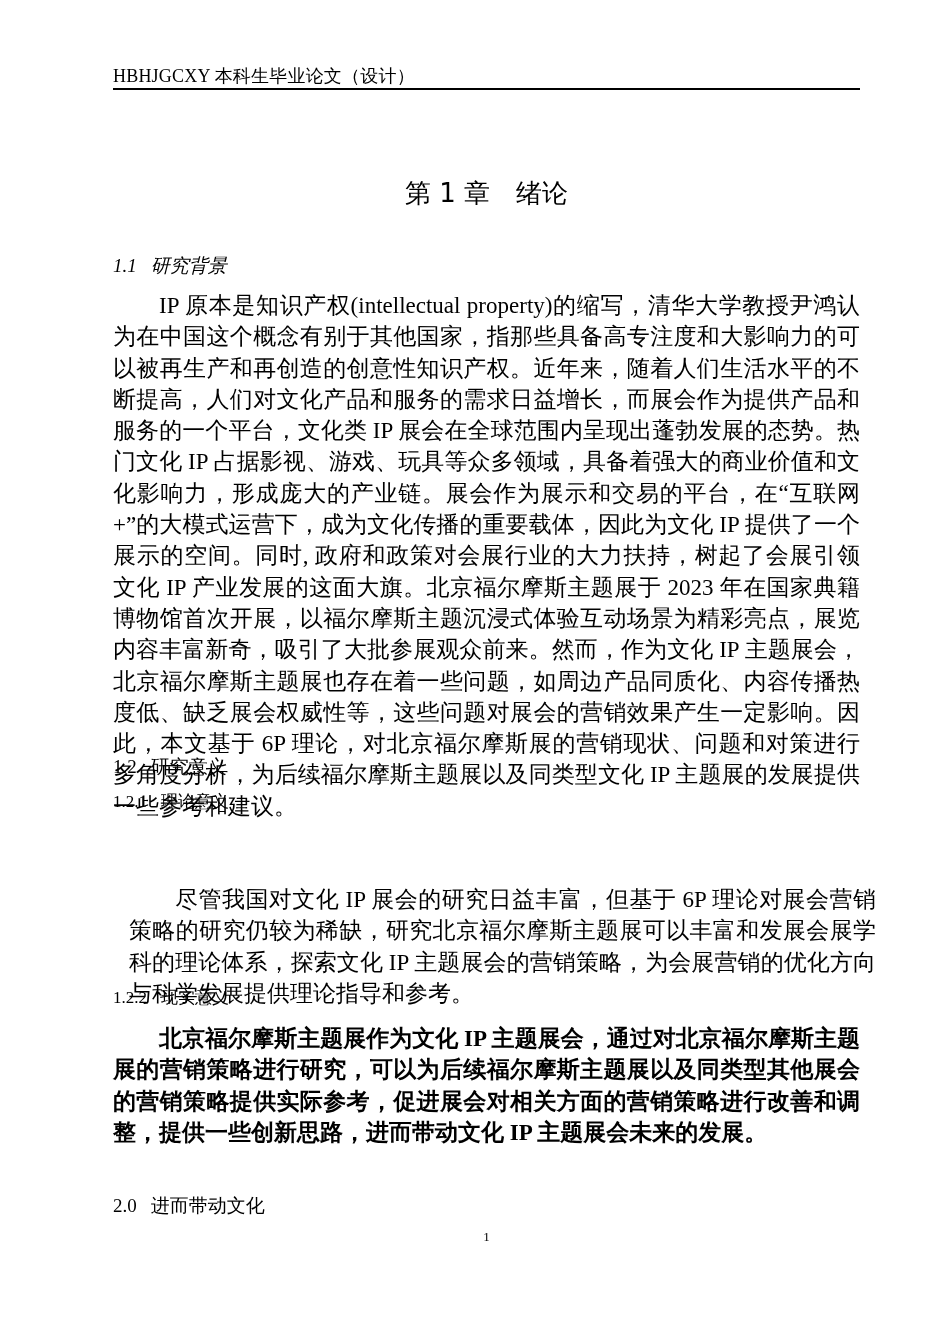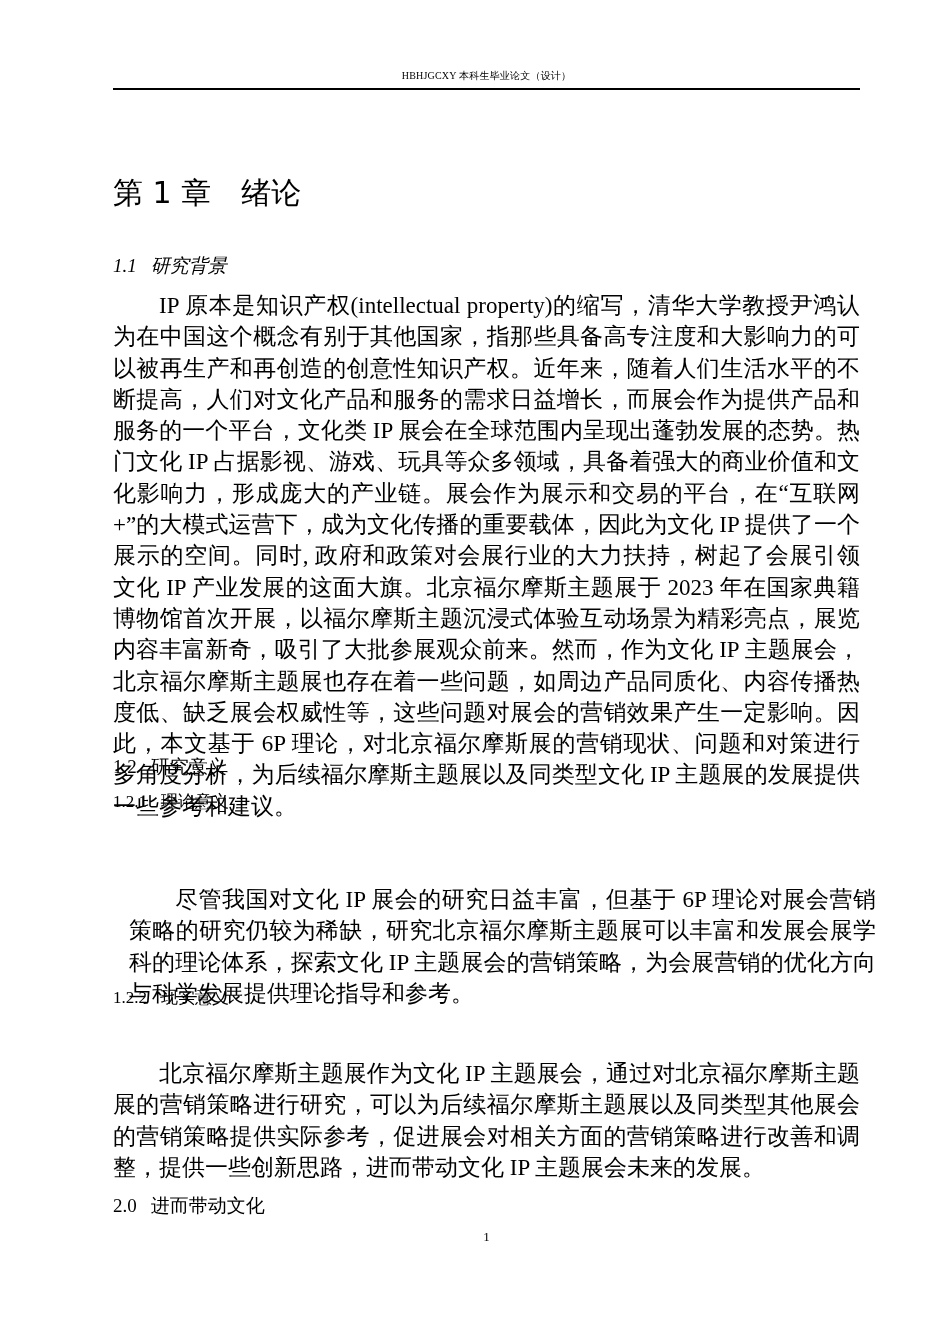--- a/index.html
+++ b/index.html
@@ -13,22 +13,21 @@
       position: relative;
       overflow: hidden;
       color: #000000;
       font-family: "Liberation Serif", "DejaVu Serif", serif;
     }
     .page-header {
       position: absolute;
       left: 113px;
       width: 747px;
       top: 67px;
-      text-align: center;
-      font-size: 10px;
+      font-size: 18px;
       line-height: 18px;
       letter-spacing: 0.2px;
     }
     .header-rule {
       position: absolute;
       left: 113px;
       width: 747px;
       top: 88px;
       height: 0;
       border-top: 2px solid #000;
@@ -37,22 +36,23 @@
       position: absolute;
       left: 113px;
       width: 747px;
       top: 0;
     }
     .chapter-title {
       position: absolute;
       left: 0;
       width: 747px;
       top: 176px;
+      text-align: center;
       font-family: "DejaVu Sans", "Liberation Sans", sans-serif;
-      font-size: 30px;
+      font-size: 26px;
       line-height: 34px;
     }
     .h2 {
       position: absolute;
       left: 0;
       font-family: "DejaVu Sans", "Liberation Sans", sans-serif;
       font-size: 19px;
       line-height: 28px;
     }
     .h3 {
@@ -107,21 +107,21 @@
   </div>
 
   <div class="h3" style="top:788px;text-align:center;">
     <span class="num">1.2.1</span><span>理论意义</span>
   </div>
   <p class="para" style="top:868px; margin:16px;">尽管我国对文化 IP 展会的研究日益丰富，但基于 6P 理论对展会营销策略的研究仍较为稀缺，研究北京福尔摩斯主题展可以丰富和发展会展学科的理论体系，探索文化 IP 主题展会的营销策略，为会展营销的优化方向与科学发展提供理论指导和参考。</p>
 
   <div class="h3" style="top:984px;">
     <span class="num">1.2.2</span><span>现实意义</span>
   </div>
-  <p class="para" style="top:1058px; margin:0;">北京福尔摩斯主题展作为文化 IP 主题展会，通过对北京福尔摩斯主题展的营销策略进行研究，可以为后续福尔摩斯主题展以及同类型其他展会的营销策略提供实际参考，促进展会对相关方面的营销策略进行改善和调整，提供一些创新思路，进而带动文化 IP 主题展会未来的发展。</p>
+  <p class="para" style="top:1023px; margin:0;font-weight:bold;">北京福尔摩斯主题展作为文化 IP 主题展会，通过对北京福尔摩斯主题展的营销策略进行研究，可以为后续福尔摩斯主题展以及同类型其他展会的营销策略提供实际参考，促进展会对相关方面的营销策略进行改善和调整，提供一些创新思路，进而带动文化 IP 主题展会未来的发展。</p>
 
   <div class="h2" style="top:1191px;">
     <span class="num">2.0</span><span>进而带动文化</span>
   </div>
 
 </div>
 
 <div class="page-number">1</div>
 
 </body></html>

